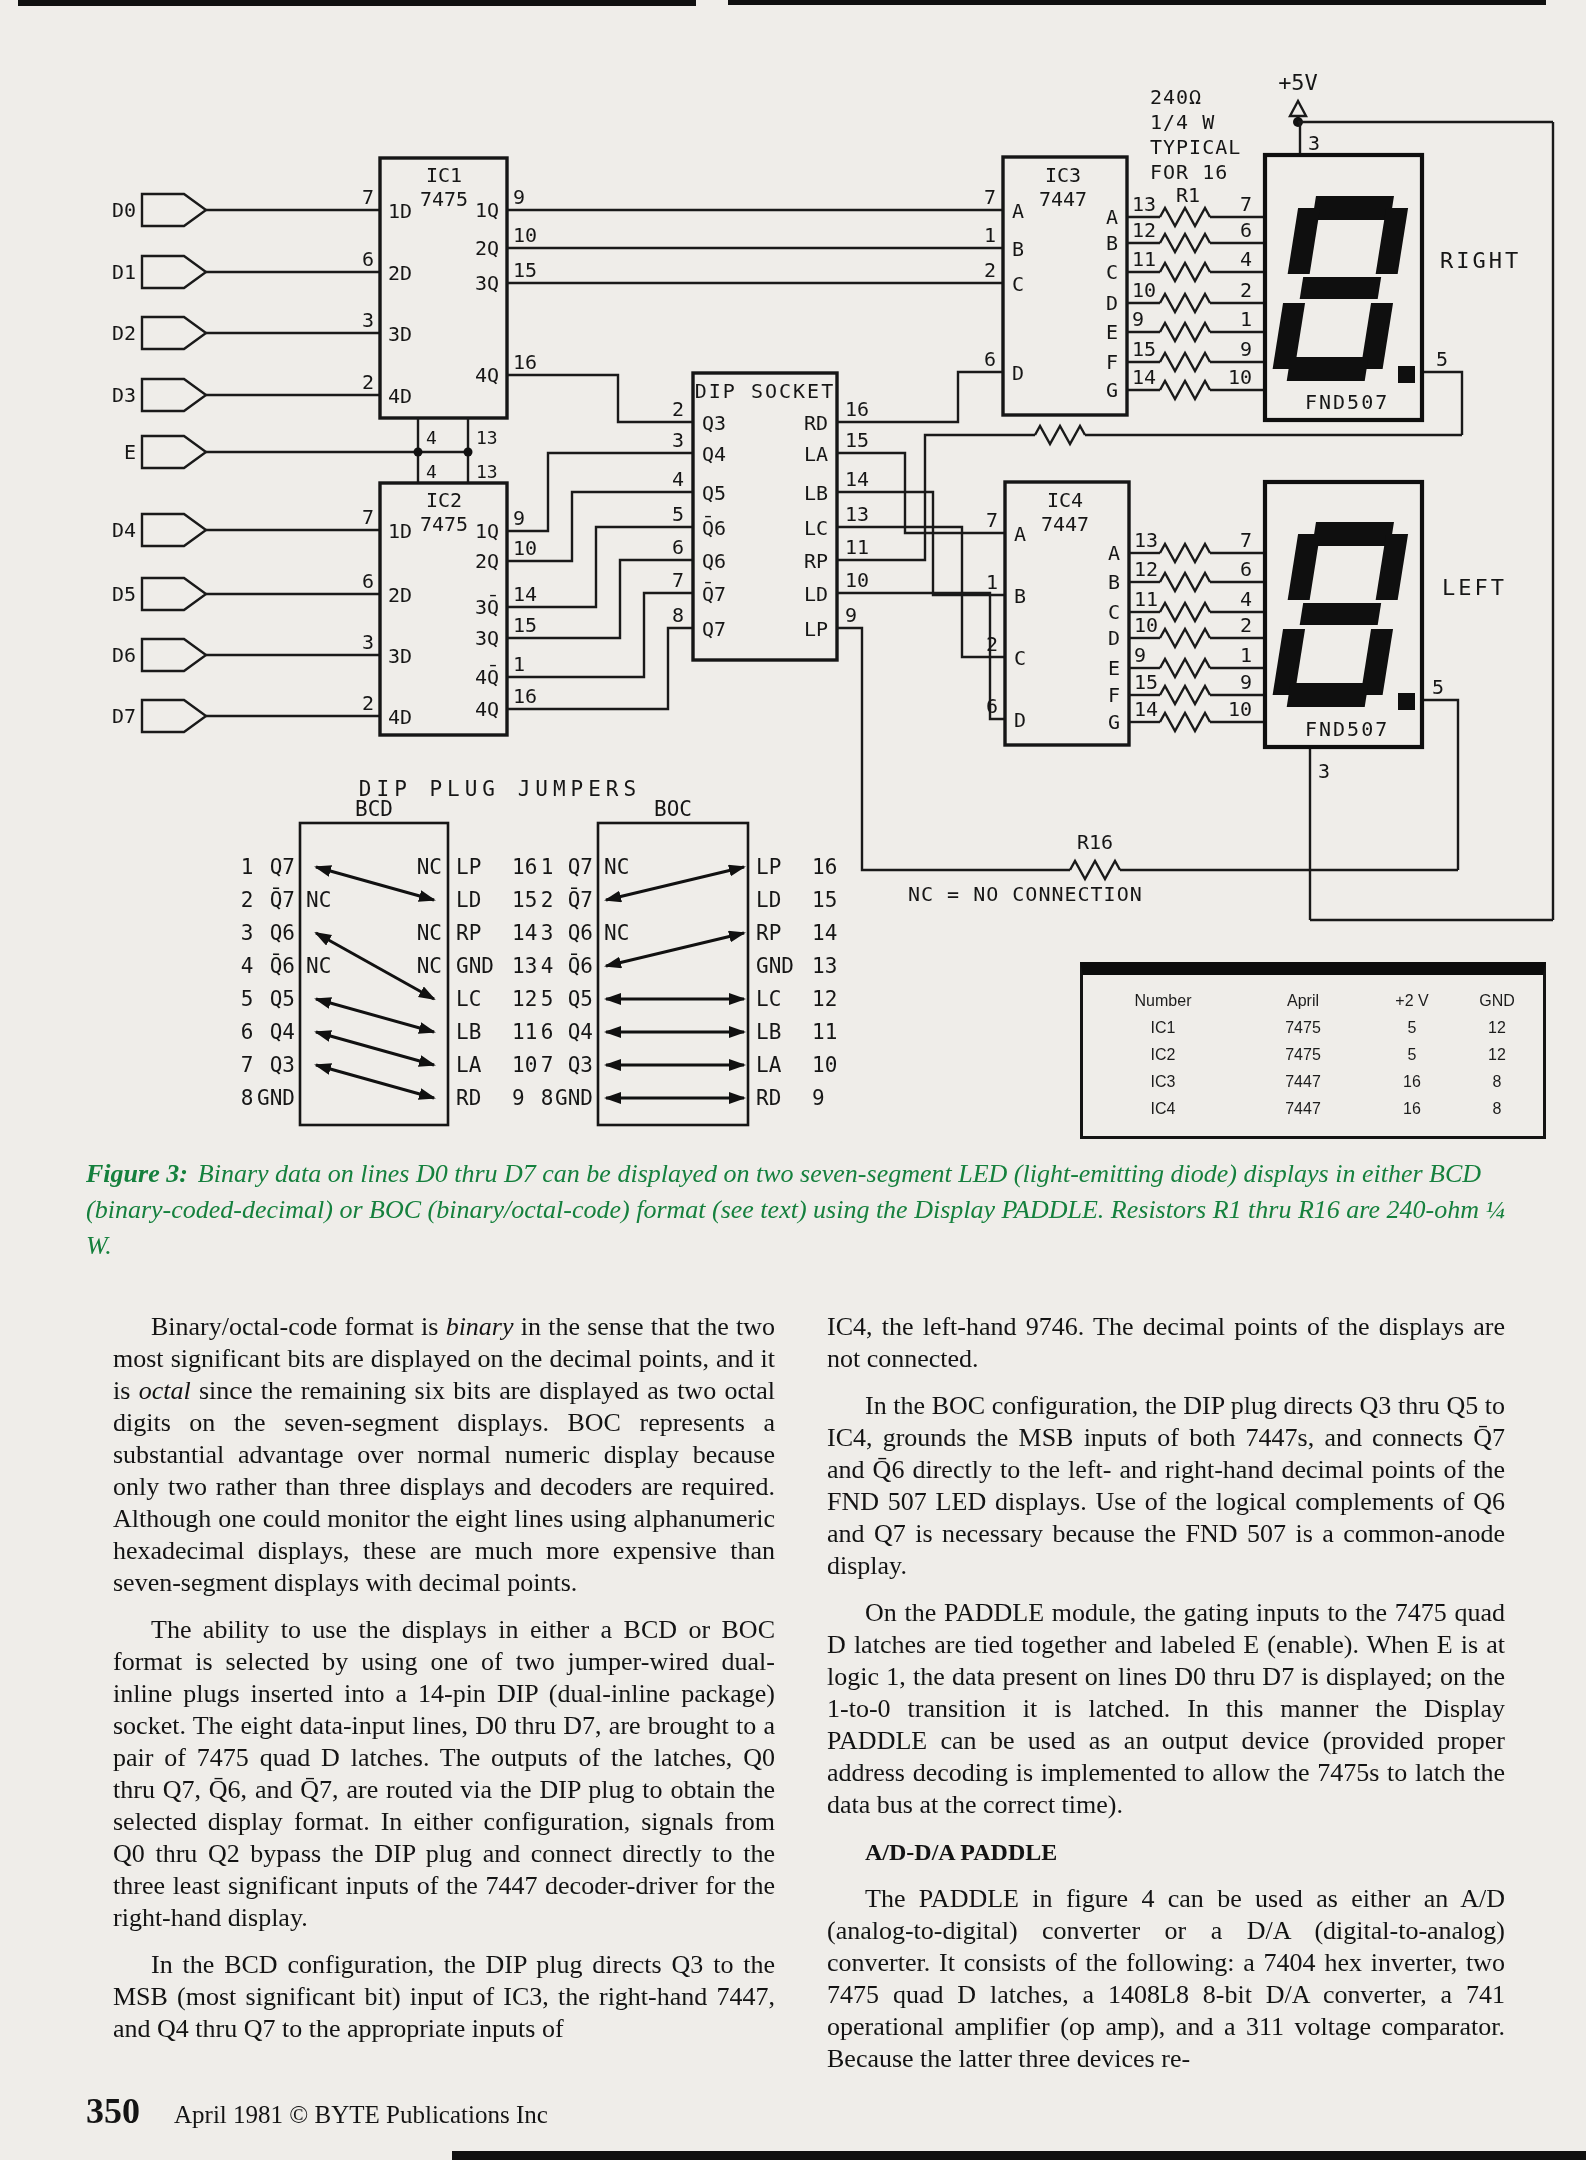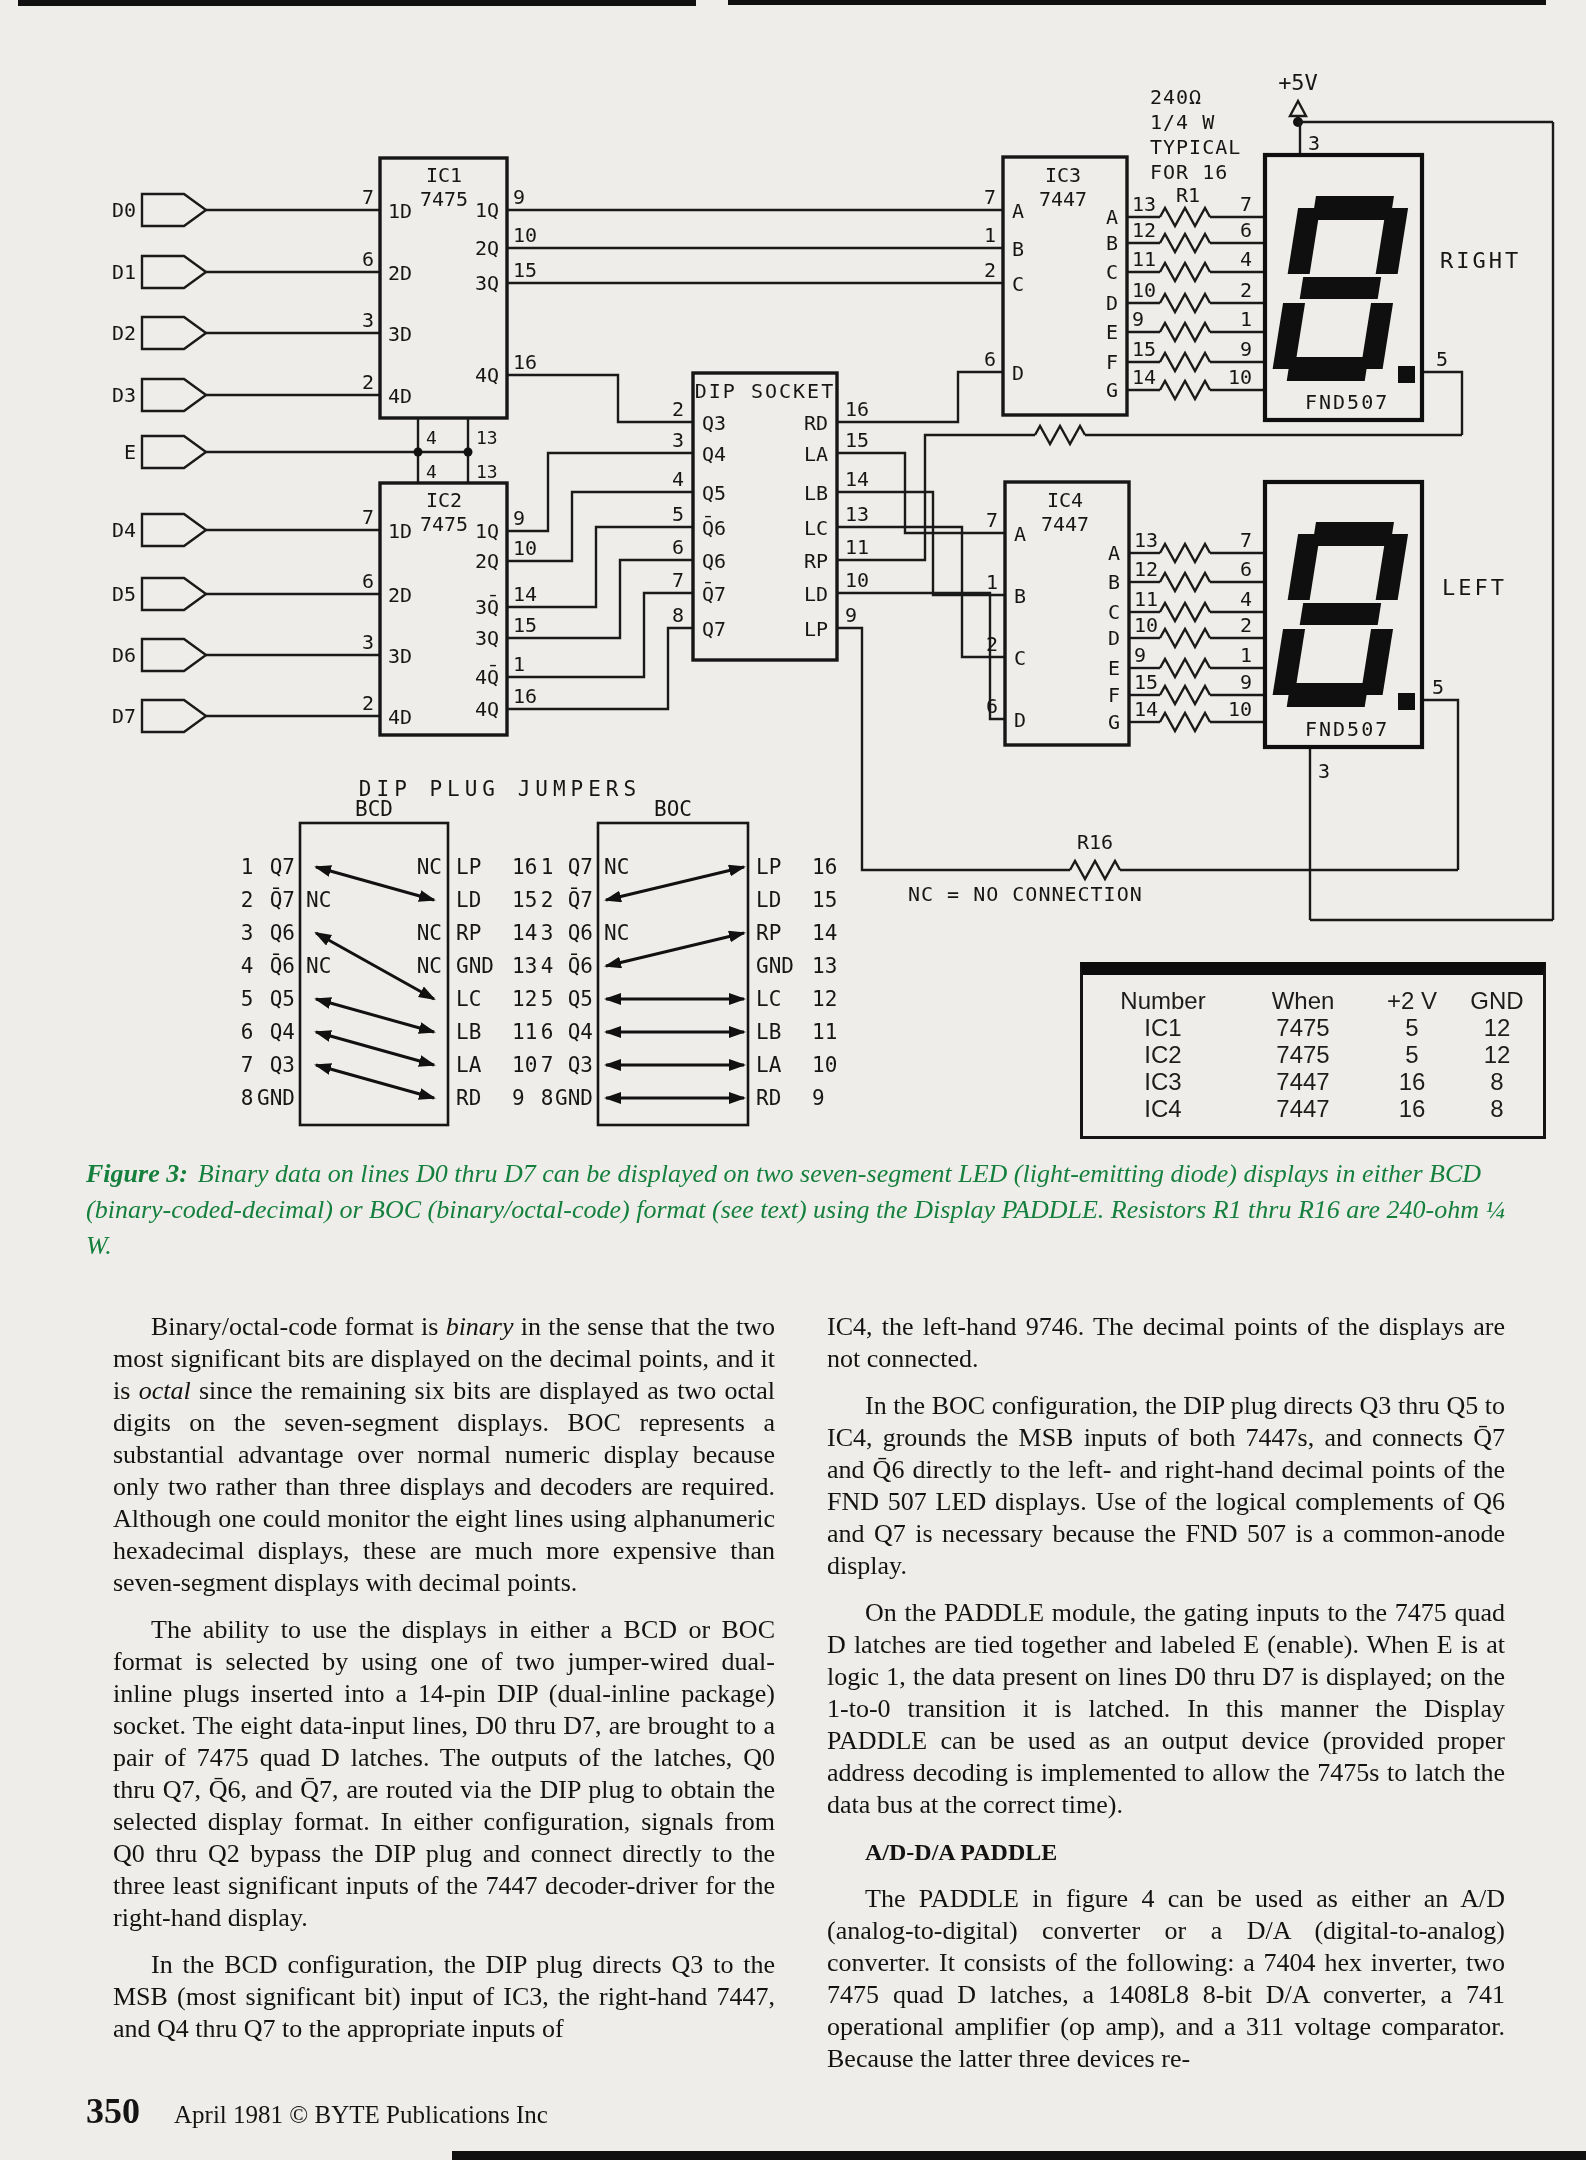--- a/index.html
+++ b/index.html
@@ -18,21 +18,21 @@
   .w{stroke:#1a1a1a;stroke-width:2.4;fill:none;}
   .bx{stroke:#161616;stroke-width:3.4;fill:none;}
   .dbx{stroke:#0f0f0f;stroke-width:4.2;fill:none;}
   .jbx{stroke:#161616;stroke-width:2.6;fill:none;}
   .ar{stroke:#111;stroke-width:3;fill:none;}
   .seg{fill:#0f0f0f;}
   .dot{fill:#111;}
   .ptable{position:absolute;left:1080px;top:962px;width:460px;border:3px solid #141414;
           border-top:13px solid #0c0c0c;}
   .pt-grid{display:grid;grid-template-columns:152px 128px 90px 80px;padding:12px 0 14px 4px;}
-  .pt-grid span{font-family:"Liberation Sans", sans-serif;font-size:24px;line-height:27px;text-align:center;color:#1c1c1c;}
+  .pt-grid span{font-family:"Liberation Sans", sans-serif;font-size:16px;line-height:27px;text-align:center;color:#1c1c1c;}
   .caption{position:absolute;left:86px;top:1156px;width:1438px;
            font-style:italic;font-size:26px;line-height:36px;color:#15803d;}
   .cap-label{font-weight:bold;margin-right:10px;}
   .col{position:absolute;top:1296px;font-size:26px;line-height:32px;text-align:justify;color:#131313;}
   .col p{margin:15px;text-indent:38px;}
   .col p.noindent{text-indent:0;}
   #col-left{left:98px;width:692px;}
   #col-right{left:812px;width:708px;}
   .bhead{font-weight:bold;font-size:24px;margin:16px 0 4px 0;text-indent:0;
          font-family:"Liberation Serif", serif;}
@@ -482,21 +482,21 @@
       <line x1="606" y1="1065" x2="744" y2="1065" marker-start="url(#ah)" marker-end="url(#ah)"></line>
       <line x1="606" y1="1098" x2="744" y2="1098" marker-start="url(#ah)" marker-end="url(#ah)"></line>
     </g>
 
     <text class="nt" x="908" y="901" letter-spacing="2">NC = NO CONNECTION</text>
   </svg>
 
   <div class="ptable">
     <div class="pt-grid">
       <span>Number</span>
-      <span>When</span>
+      <span>April</span>
       <span>+2 V</span>
       <span>GND</span>
       <span>IC1</span>
       <span>7475</span>
       <span>5</span>
       <span>12</span>
       <span>IC2</span>
       <span>7475</span>
       <span>5</span>
       <span>12</span>

